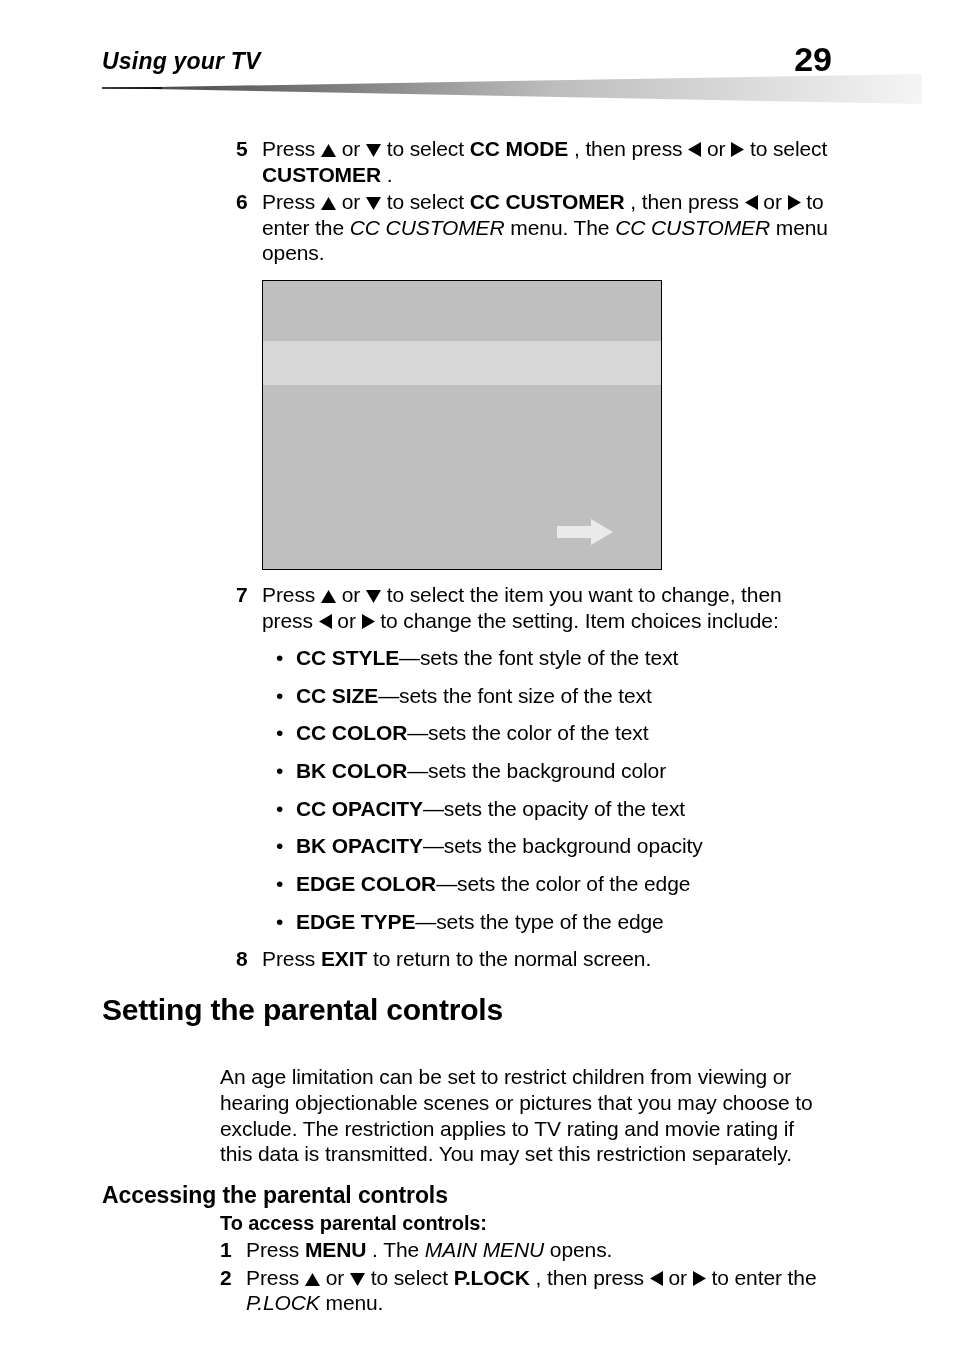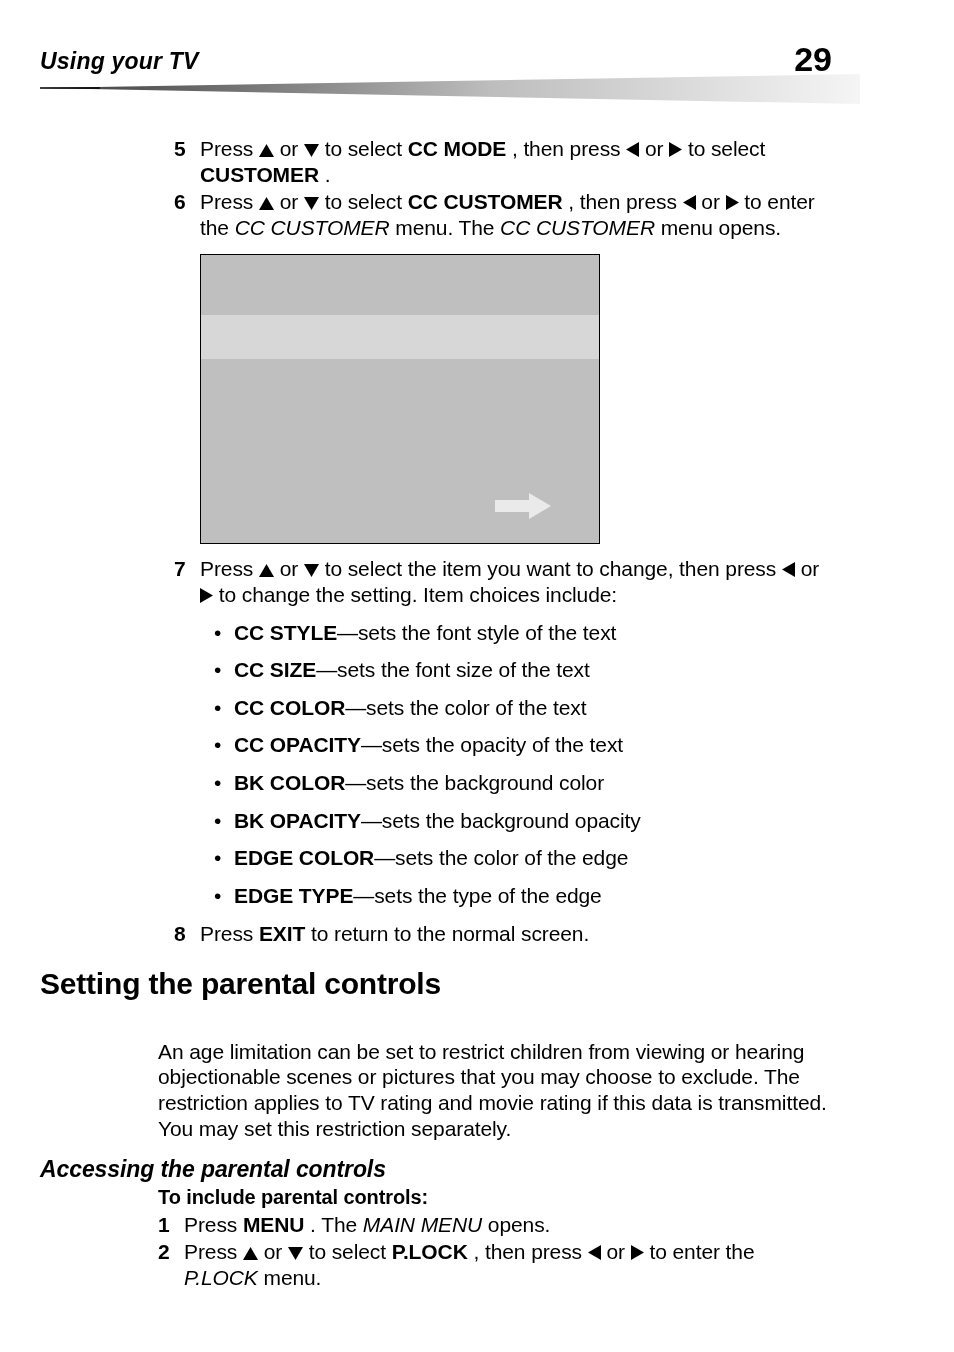--- a/index.html
+++ b/index.html
@@ -8,21 +8,21 @@
     background: #ffffff;
     font-family: "Myriad Pro", "Segoe UI", Arial, sans-serif;
     color: #000;
     -webkit-font-smoothing: antialiased;
   }
   .page {
     width: 892px;
     height: 1352px;
     position: relative;
     box-sizing: border-box;
-    padding: 48px 60px 40px 40px;
+    padding: 48px 60px 40px 102px;
   }
   .header {
     position: relative;
     height: 40px;
   }
   .header-title {
     font-style: italic;
     font-weight: 600;
     font-size: 23px;
     letter-spacing: 0.2px;
@@ -122,21 +122,20 @@
   .section-body {
     margin-left: -16px;
     font-size: 21px;
     line-height: 1.22;
     margin-top: 36px;
   }
   h3.subsection {
     margin: 14px 0 2px -134px;
     font-size: 23px;
     font-weight: 800;
-    font-style: italic;
   }
   .proc-title {
     margin-left: -16px;
     font-weight: 800;
     font-size: 20px;
     margin-bottom: 2px;
   }
   .sub-steps {
     margin-left: -16px;
   }
@@ -254,41 +253,41 @@
               <polygon points="0,0 13,7.5 0,15" fill="#000"></polygon>
             </svg></span>
         <span> to change the setting. Item choices include:</span>
       </div>
     </div>
 
     <ul class="choices">
       <li><b>CC STYLE</b><span>—sets the font style of the text</span></li>
       <li><b>CC SIZE</b><span>—sets the font size of the text</span></li>
       <li><b>CC COLOR</b><span>—sets the color of the text</span></li>
+      <li><b>BK COLOR</b><span>—sets the background color</span></li>
       <li><b>CC OPACITY</b><span>—sets the opacity of the text</span></li>
-      <li><b>BK COLOR</b><span>—sets the background color</span></li>
       <li><b>BK OPACITY</b><span>—sets the background opacity</span></li>
       <li><b>EDGE COLOR</b><span>—sets the color of the edge</span></li>
       <li><b>EDGE TYPE</b><span>—sets the type of the edge</span></li>
     </ul>
 
     <div class="step">
       <div class="step-num">8</div>
       <div class="step-body">
         <span>Press </span>
         <b>EXIT</b>
         <span> to return to the normal screen.</span>
       </div>
     </div>
 
     <h2 class="section">Setting the parental controls</h2>
     <div class="section-body">An age limitation can be set to restrict children from viewing or hearing objectionable scenes or pictures that you may choose to exclude. The restriction applies to TV rating and movie rating if this data is transmitted. You may set this restriction separately.</div>
 
     <h3 class="subsection">Accessing the parental controls</h3>
-    <div class="proc-title">To include parental controls:</div>
+    <div class="proc-title">To access parental controls:</div>
 
     <div class="sub-steps">
 
       <div class="step">
         <div class="step-num">1</div>
         <div class="step-body">
           <span>Press </span>
           <b>MENU</b>
           <span>. The </span>
           <i>MAIN MENU</i>

